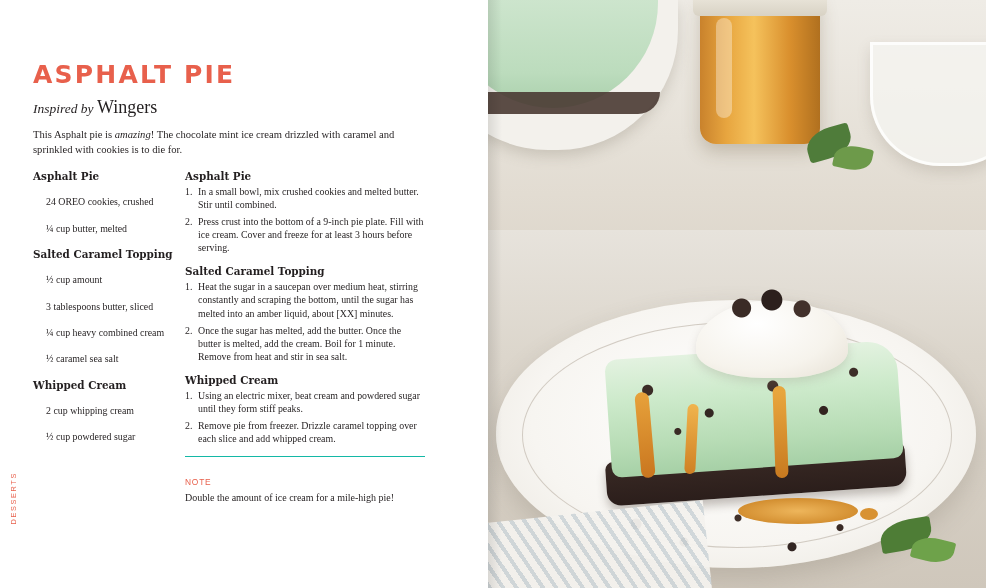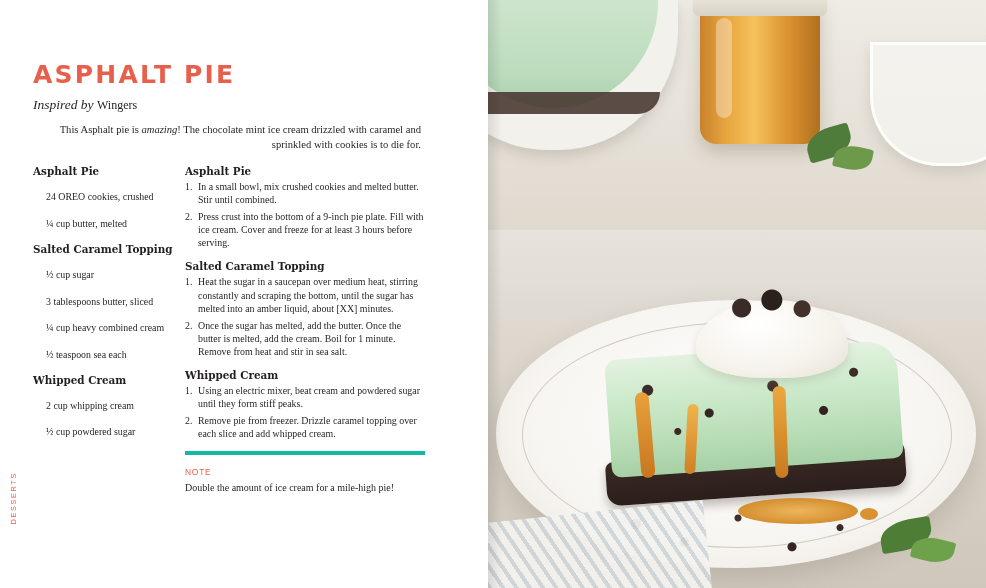--- a/index.html
+++ b/index.html
@@ -45,38 +45,37 @@
   }
   .inspired {
     font-size: 13.5px;
     margin: 0 0 9px 0;
     line-height: 1.1;
   }
   .inspired .ital {
     font-style: italic;
   }
   .inspired .brand {
-    font-size: 12px;
+    font-size: 18px;
     font-family: Liberation Serif, serif;
   }
   .times {
     font-family: "Liberation Sans", sans-serif;
     font-size: 8.4px;
     letter-spacing: 0.35px;
     color: #231f20;
     padding-bottom: 7px;
     border-bottom: 1px solid #d9d4cf;
     margin-bottom: 13px;
   }
   .intro {
     font-size: 10.6px;
     line-height: 1.42;
     margin: 0 0 13px 0;
     width: 388px;
-    text-align: right;
   }
   .intro .ital { font-style: italic; }
 
   .columns {
     display: flex;
     gap: 0px;
   }
   .col-left {
     width: 152px;
     flex: 0 0 152px;
@@ -116,22 +115,22 @@
     counter-increment: stepc;
   }
   .steps li::before {
     content: counter(stepc) ".";
     position: absolute;
     left: 0;
     top: 0;
   }
   .note-wrap {
     margin-top: 9px;
-    padding-top: 12px;
-    border-top: 4px solid #14b8a6;
+    padding-top: 20px;
+    border-top: 1px solid #14b8a6;
     width: 240px;
   }
   .note-label {
     font-family: "Liberation Sans", sans-serif;
     font-size: 8.4px;
     letter-spacing: 0.8px;
     color: #e8604c;
     margin-bottom: 4px;
   }
   .note-text {
@@ -388,24 +387,24 @@
         <div class="col-left">
 
           <div class="group">
             <div class="sec-head">Asphalt Pie</div>
             <p class="ing">24 OREO cookies, crushed</p>
             <p class="ing">¼ cup butter, melted</p>
           </div>
 
           <div class="group">
             <div class="sec-head">Salted Caramel Topping</div>
-            <p class="ing">½ cup sugar</p>
+            <p class="ing">½ cup amount</p>
             <p class="ing">3 tablespoons butter, sliced</p>
             <p class="ing">¼ cup heavy combined cream</p>
-            <p class="ing">½ teaspoon sea each</p>
+            <p class="ing">½ caramel sea salt</p>
           </div>
 
           <div class="group">
             <div class="sec-head">Whipped Cream</div>
             <p class="ing">2 cup whipping cream</p>
             <p class="ing">½ cup powdered sugar</p>
           </div>
 
         </div>
 

